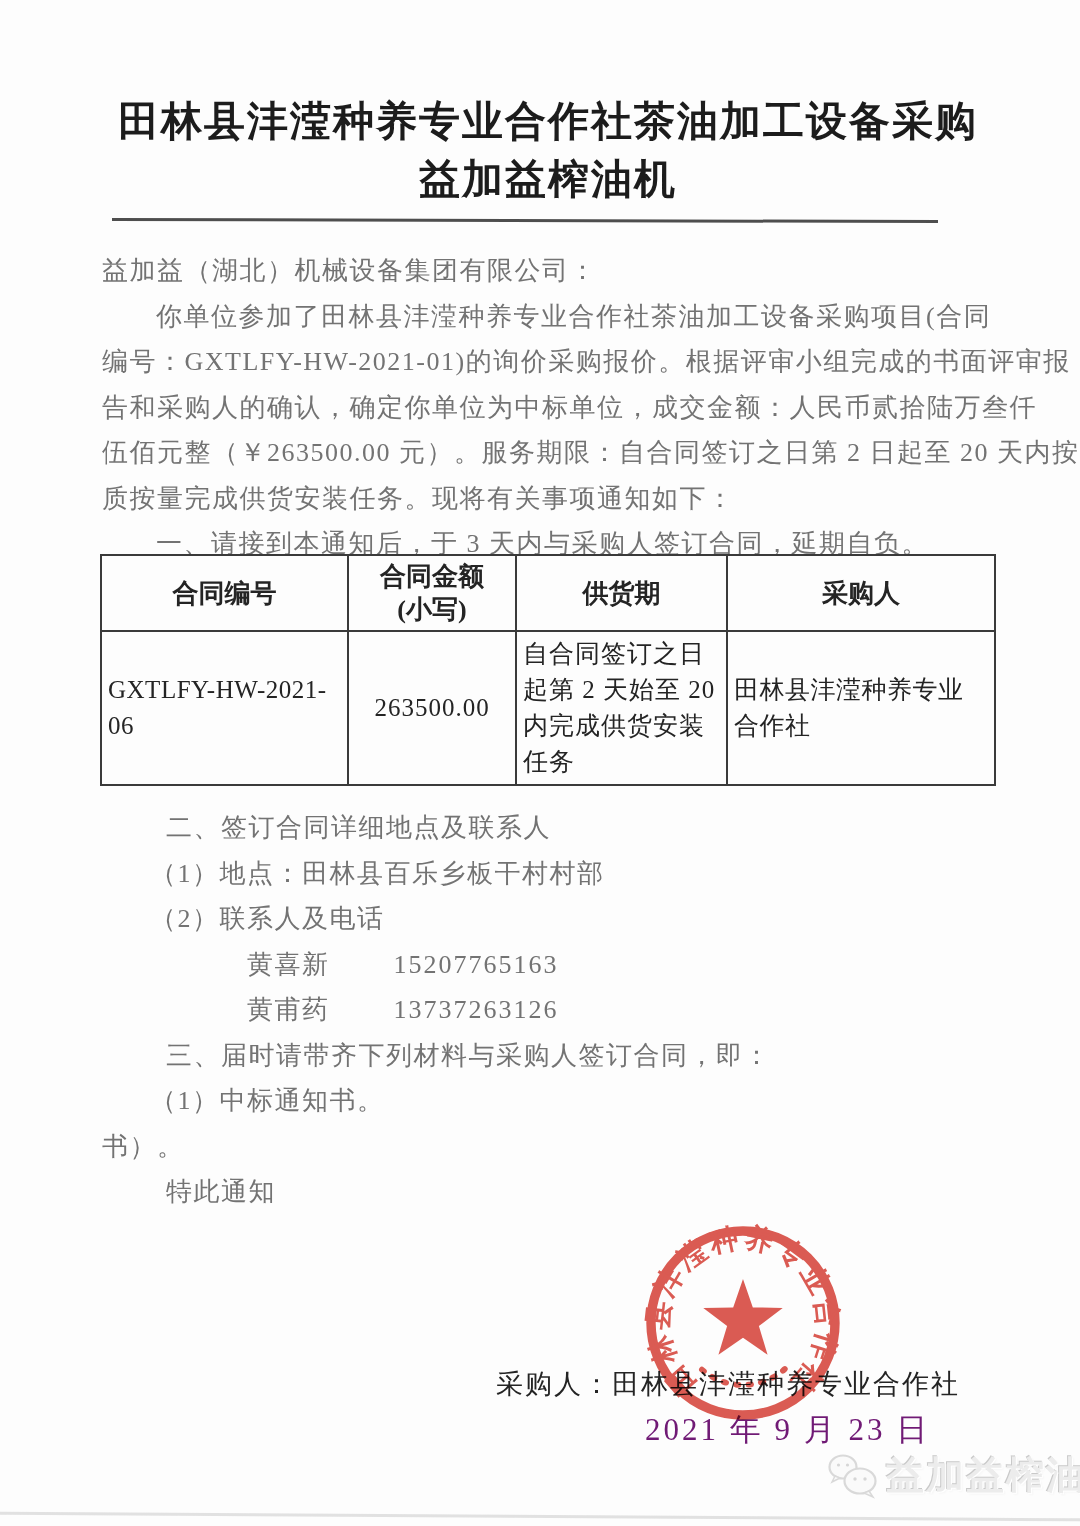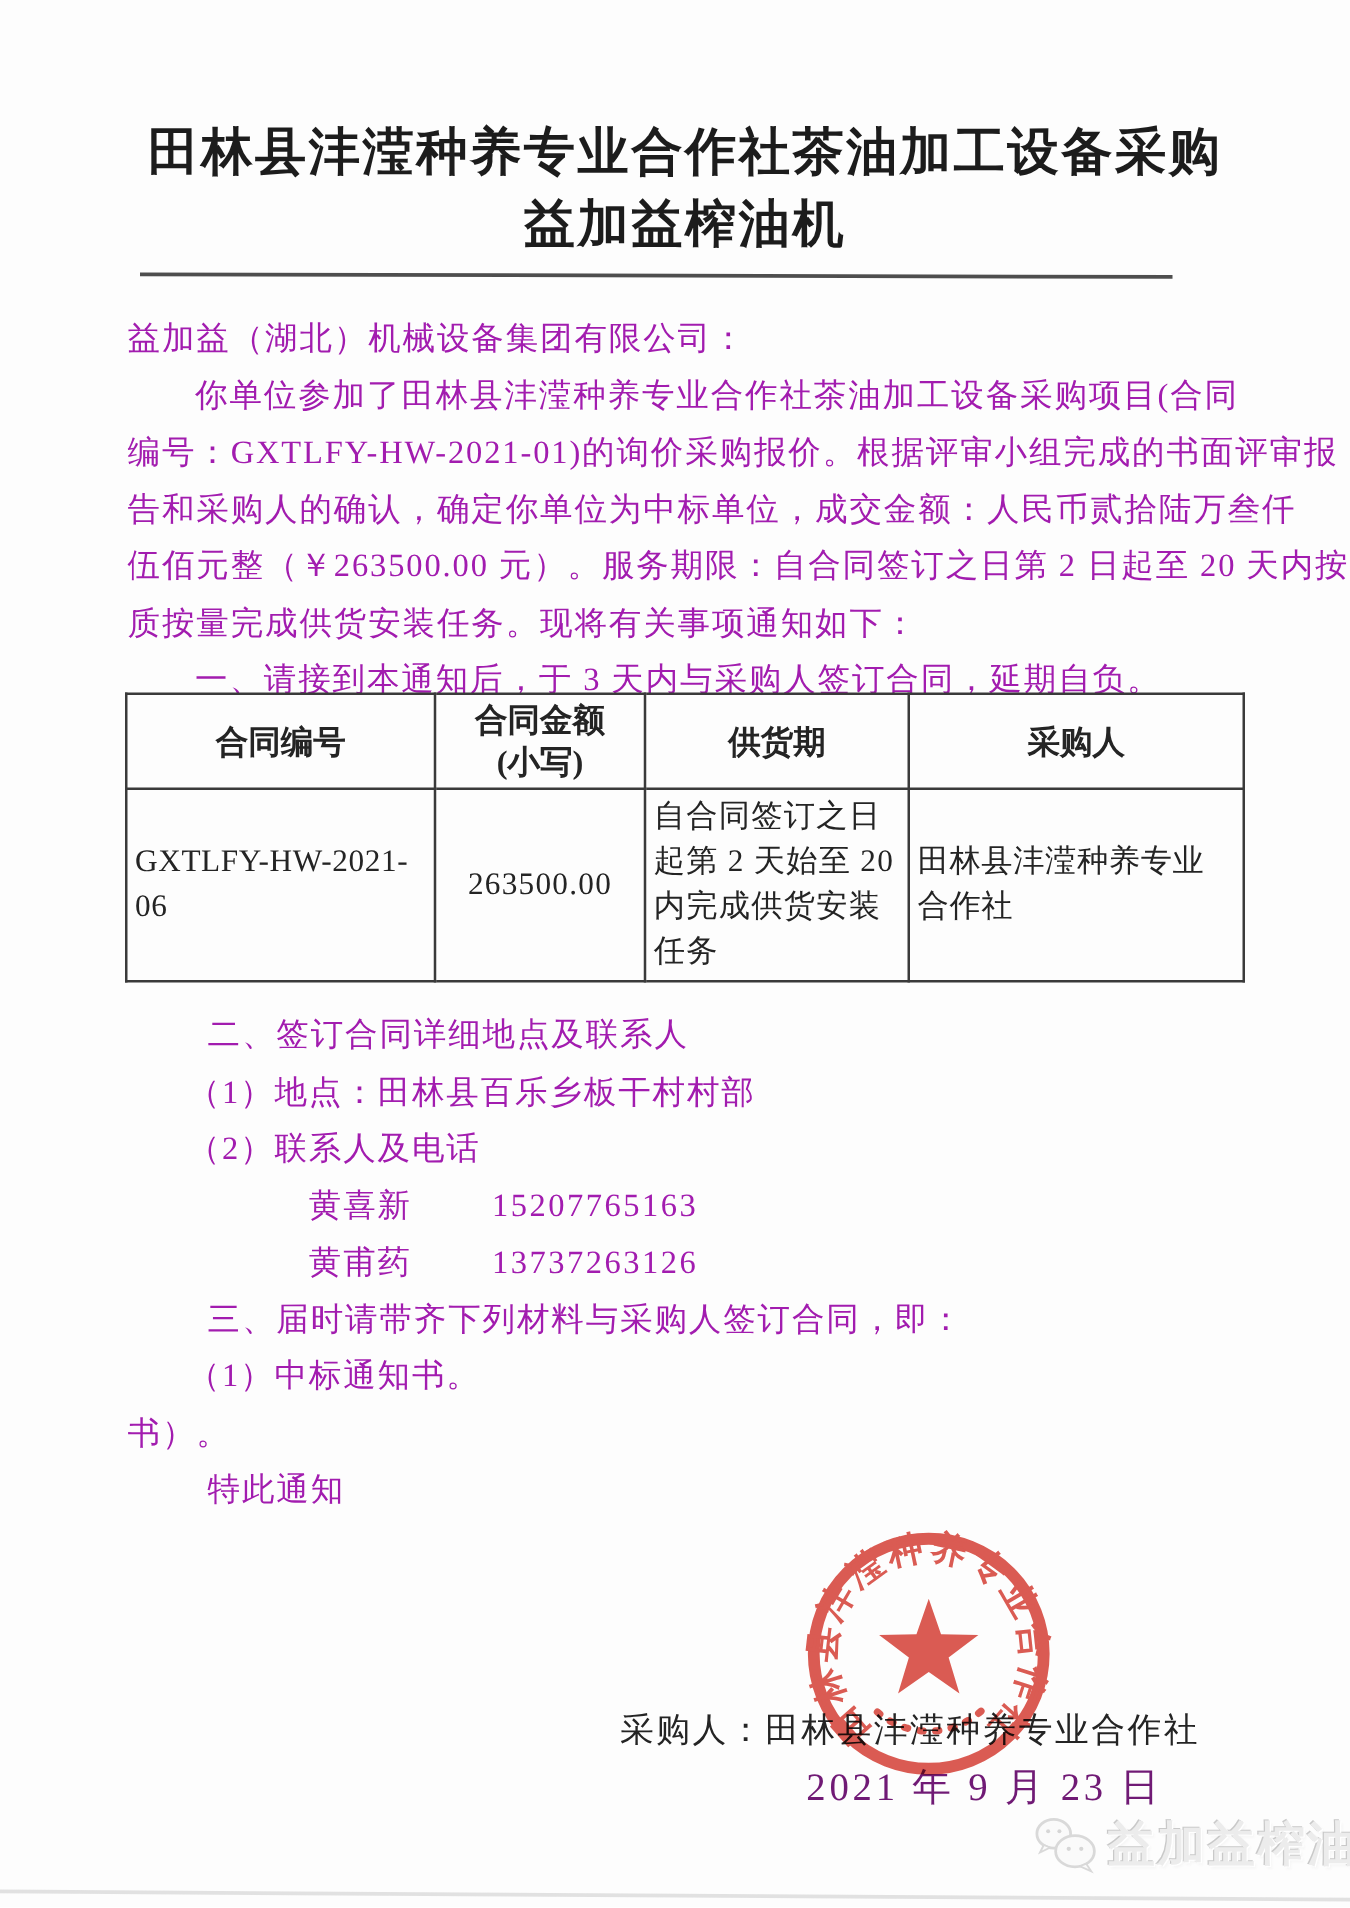--- a/index.html
+++ b/index.html
@@ -26,21 +26,21 @@
   }
   
   .body-block {
     position:absolute; top:248px; left:102px; width:896px;
   }
   .sections-block {
     position:absolute; top:805px; left:102px; width:896px;
   }
   .line {
     margin:0; font-size:26px; line-height:45.5px;
-    letter-spacing:1.5px; white-space:nowrap; color:#a21caf;
+    letter-spacing:1.5px; white-space:nowrap; color:#737373;
   }
   .indent2 { text-indent:54px; }
   .ind-a { padding-left:64px; }
   .ind-b { padding-left:48px; }
   .contact { padding-left:145px; }
   .contact .phone { margin-left:56px; letter-spacing:2px; }
   .spread { letter-spacing:4.5px; }
   
   .contract-table {
     position:absolute; top:554px; left:100px; width:894px;

